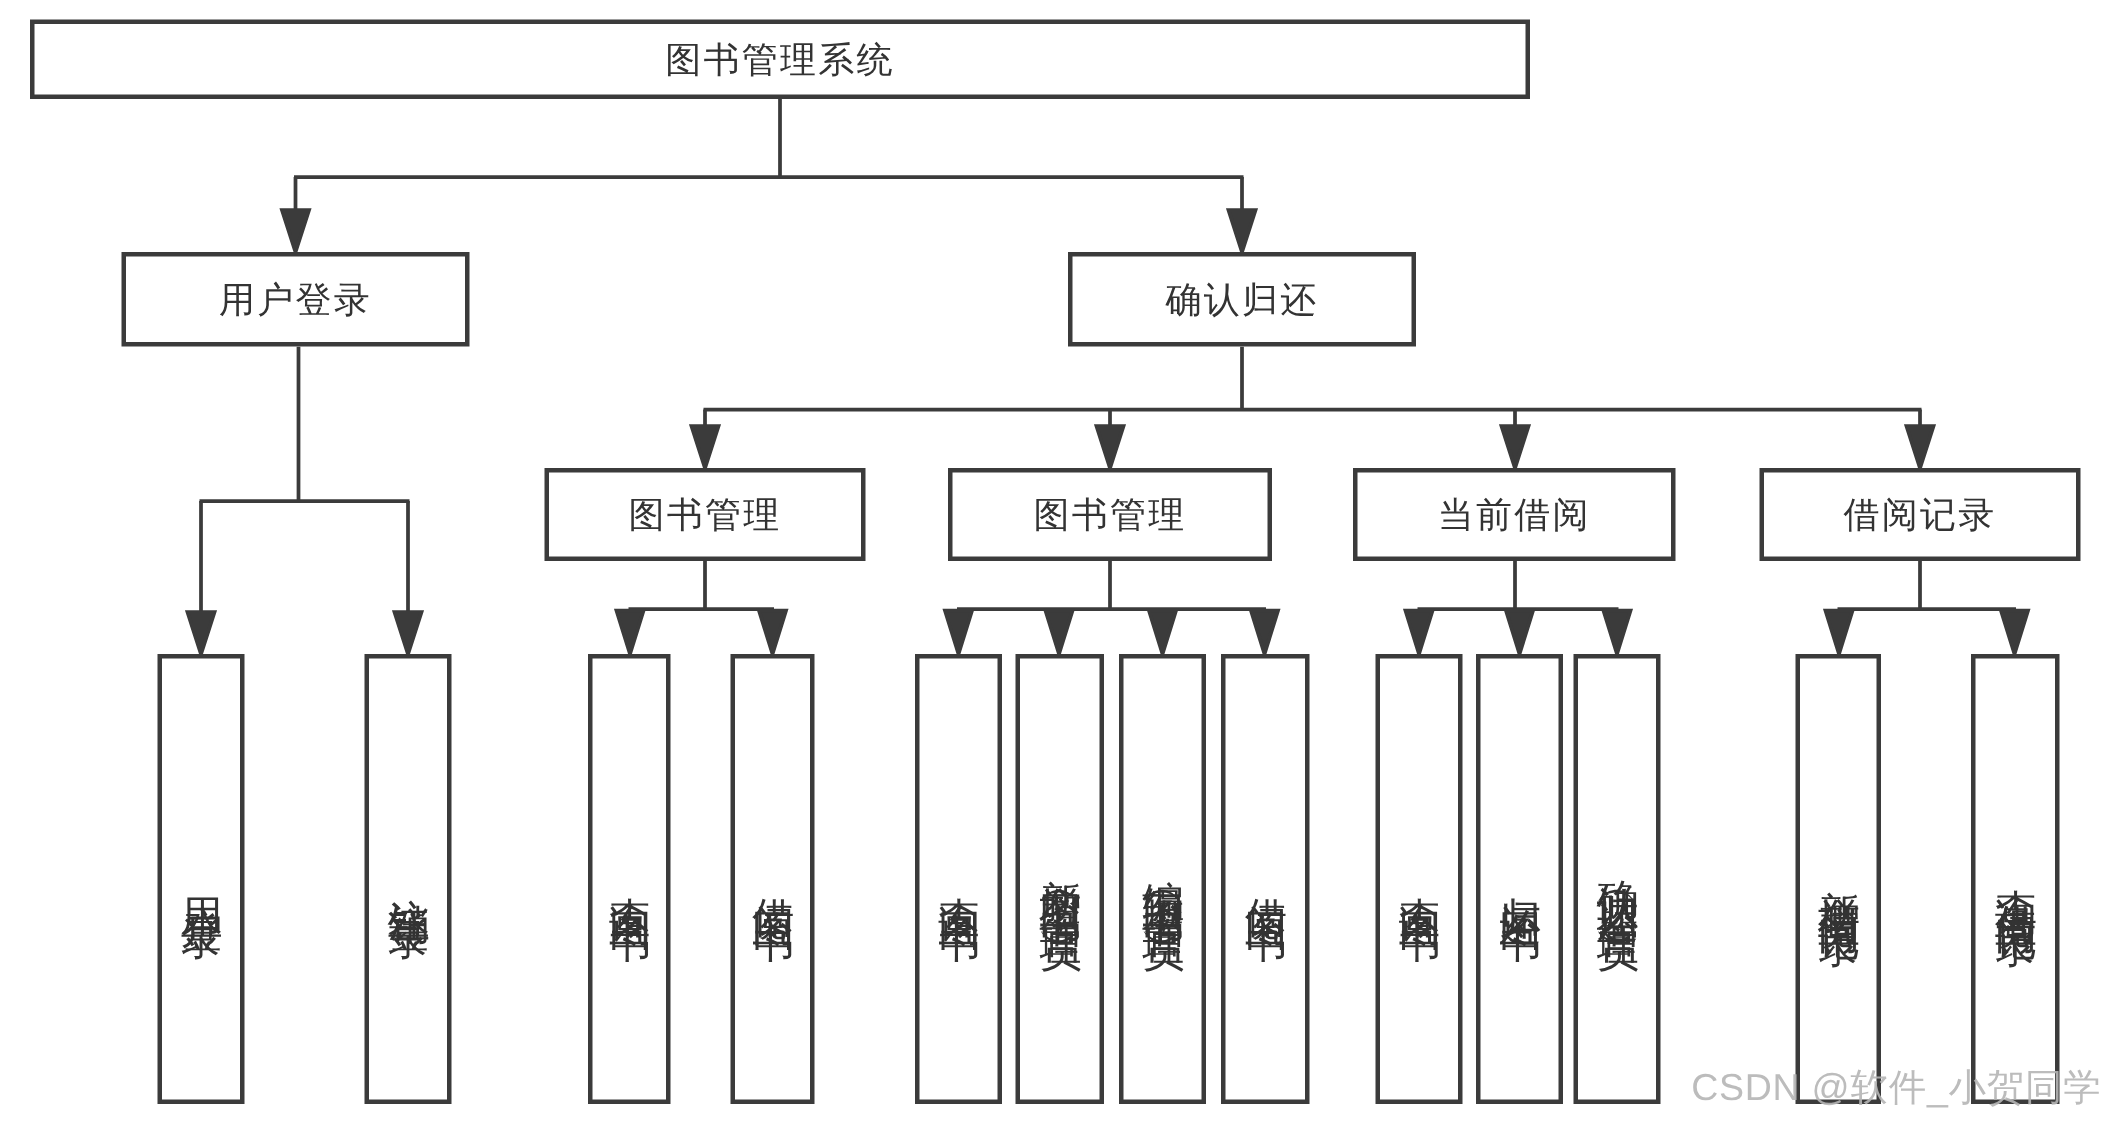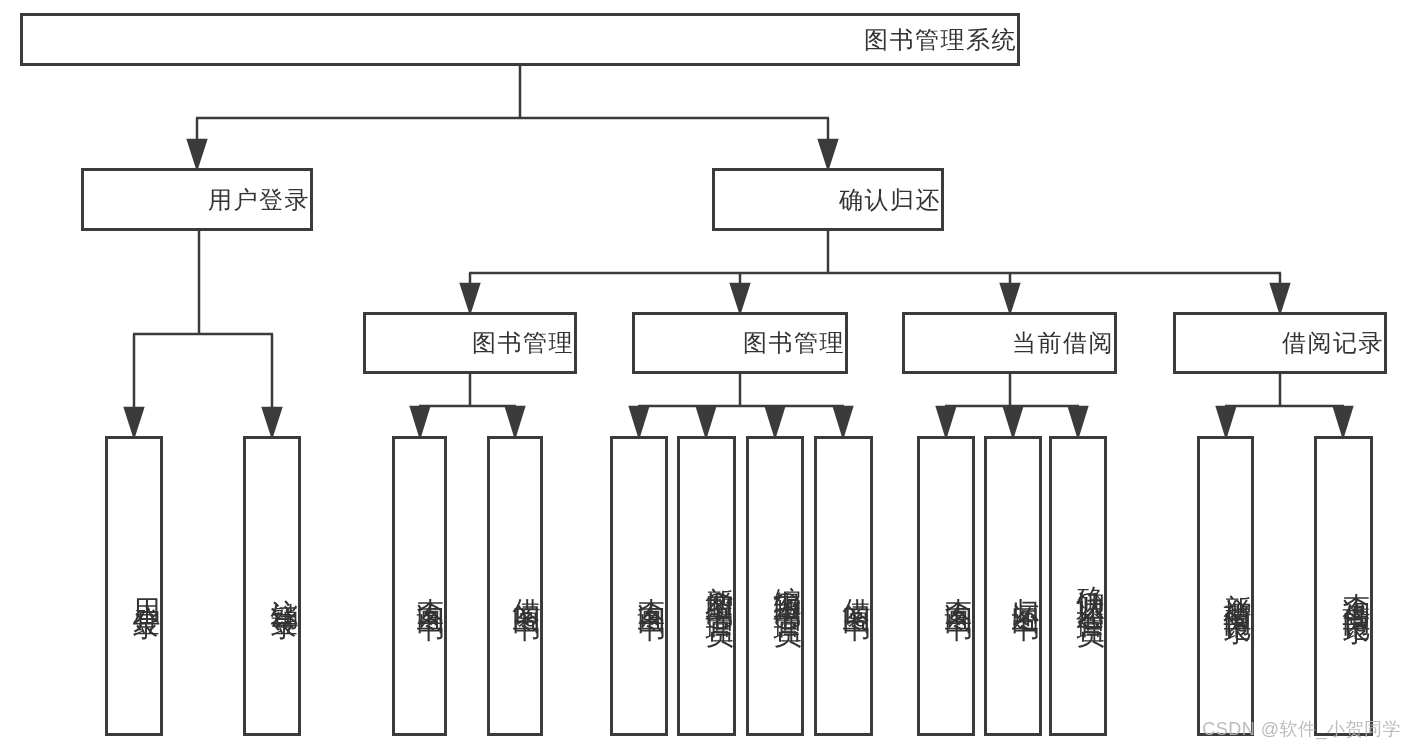--- a/index.html
+++ b/index.html
@@ -11,41 +11,41 @@
     overflow:hidden;
   }
   .connectors { position:absolute; left:0; top:0; z-index:1; }
   .node {
     position:absolute;
     box-sizing:border-box;
     border:3px solid #3b3b3b;
     background:#ffffff;
     display:flex;
     align-items:center;
-    justify-content:flex-end;
+    justify-content:center;
     z-index:2;
   }
   .hlabel {
     font-size:24px;
     letter-spacing:1.5px;
     color:#333333;
     white-space:nowrap;
   }
   .vlabel {
     writing-mode:vertical-rl;
     text-orientation:mixed;
     font-size:28px;
     letter-spacing:5px;
     color:#333333;
     line-height:1;
   }
   .watermark {
     position:absolute;
     right:4px; bottom:6px;
-    font-size:18px;
+    font-size:25px;
     letter-spacing:0.5px;
     color:#b5b5b5;
     opacity:0.9;
     z-index:3;
     white-space:nowrap;
   }
 </style>
 </head>
 <body>
 

